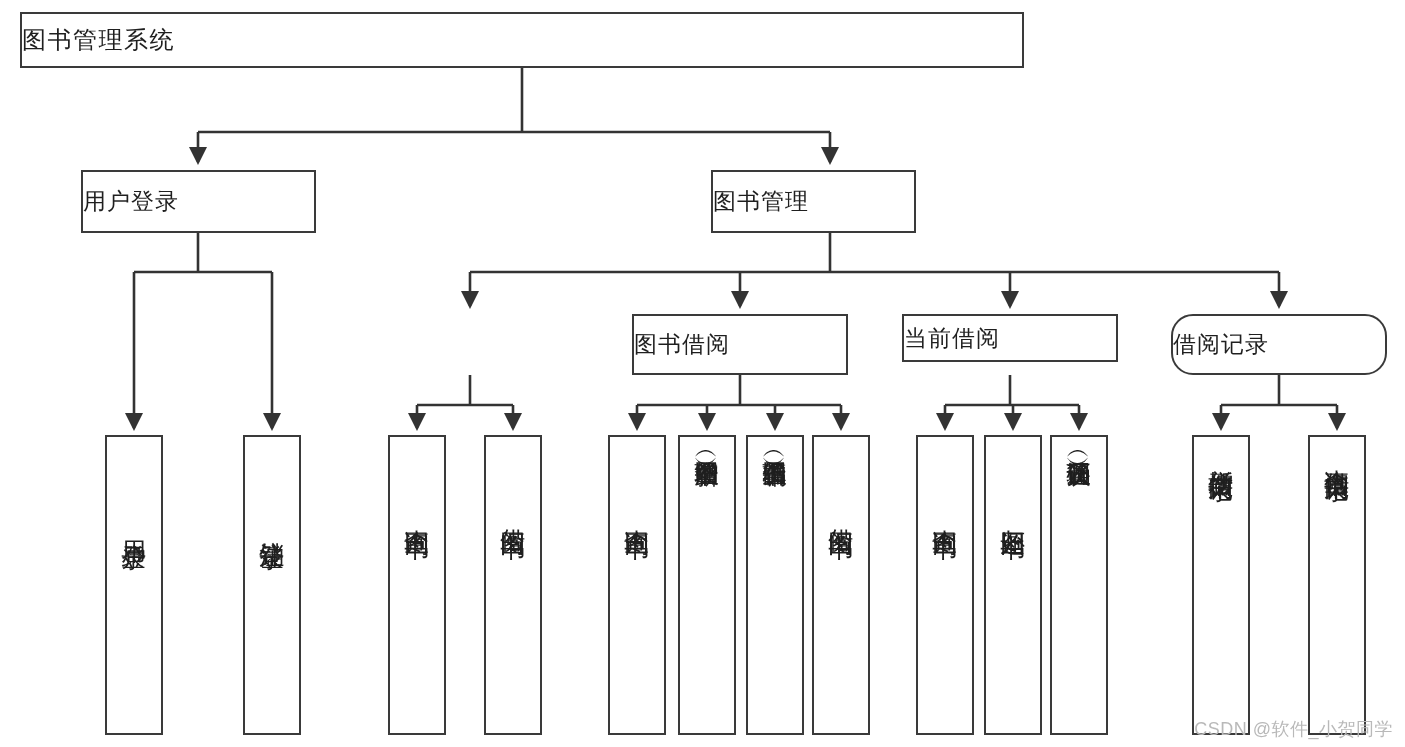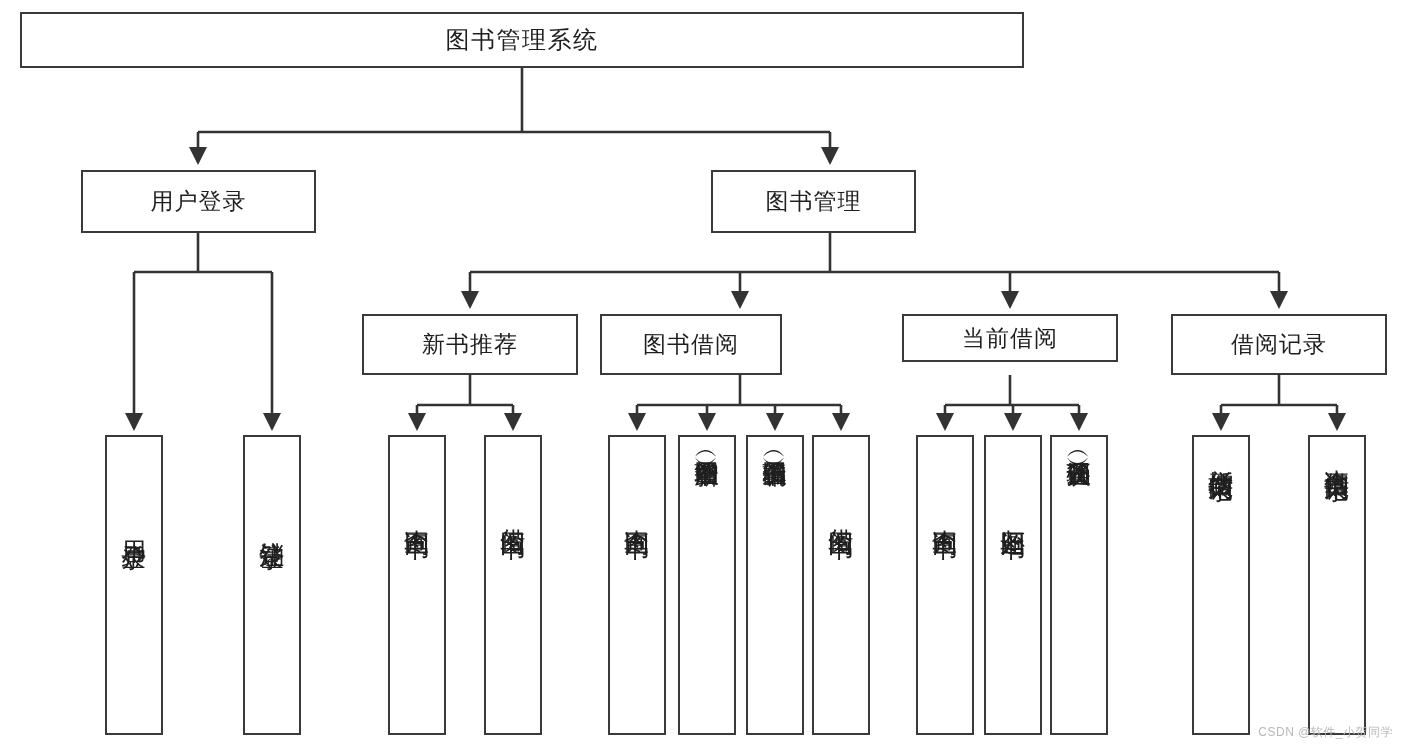--- a/index.html
+++ b/index.html
@@ -26,21 +26,21 @@
     height: 747px;
     pointer-events: none;
   }
   .node {
     position: absolute;
     box-sizing: border-box;
     background: #ffffff;
     border: 2px solid #3a3a3a;
     display: flex;
     align-items: center;
-    justify-content: center;
+    justify-content: flex-start;
     color: #222222;
     z-index: 2;
   }
   .node-label {
     display: block;
     text-align: center;
     line-height: 1.15;
     color: #1f1f1f;
     white-space: nowrap;
   }
@@ -79,21 +79,21 @@
   }
   .node.vert.xtall .node-label {
     margin-top: 0px;
     font-size: 24px;
     letter-spacing: 0px;
   }
   #watermark {
     position: absolute;
     right: 12px;
     bottom: 6px;
-    font-size: 12px;
+    font-size: 18px;
     color: #b9b9b9;
     letter-spacing: 0.5px;
     z-index: 5;
     white-space: nowrap;
     margin-top: 28px;
   }
 </style>
 </head>
 <body>
 
@@ -154,33 +154,30 @@
   </div>
 
   <div class="node horiz" style="left:81px; top:170px; width:235px; height:63px;">
     <span class="node-label">用户登录</span>
   </div>
 
   <div class="node horiz" style="left:711px; top:170px; width:205px; height:63px;">
     <span class="node-label">图书管理</span>
   </div>
 
-  <div class="node horiz" style="left:362px; top:314px; width:216px; height:61px;">
-    <span class="node-label">新书推荐</span>
-  </div>
-
-  <div class="node horiz" style="left:600px; top:314px; width:182px; height:61px;">
+
+  <div class="node horiz" style="left:632px; top:314px; width:216px; height:61px;">
     <span class="node-label">图书借阅</span>
   </div>
 
   <div class="node horiz" style="left:902px; top:314px; width:216px; height:48px;">
     <span class="node-label">当前借阅</span>
   </div>
 
-  <div class="node horiz" style="left:1171px; top:314px; width:216px; height:61px;">
+  <div class="node horiz" style="left:1171px; top:314px; width:216px; height:61px;border-radius:22px;">
     <span class="node-label">借阅记录</span>
   </div>
 
   <div class="node vert short" style="left:105px; top:435px; width:58px; height:300px;">
     <span class="node-label">用户登录</span>
   </div>
 
   <div class="node vert short" style="left:243px; top:435px; width:58px; height:300px;">
     <span class="node-label">注销登录</span>
   </div>

